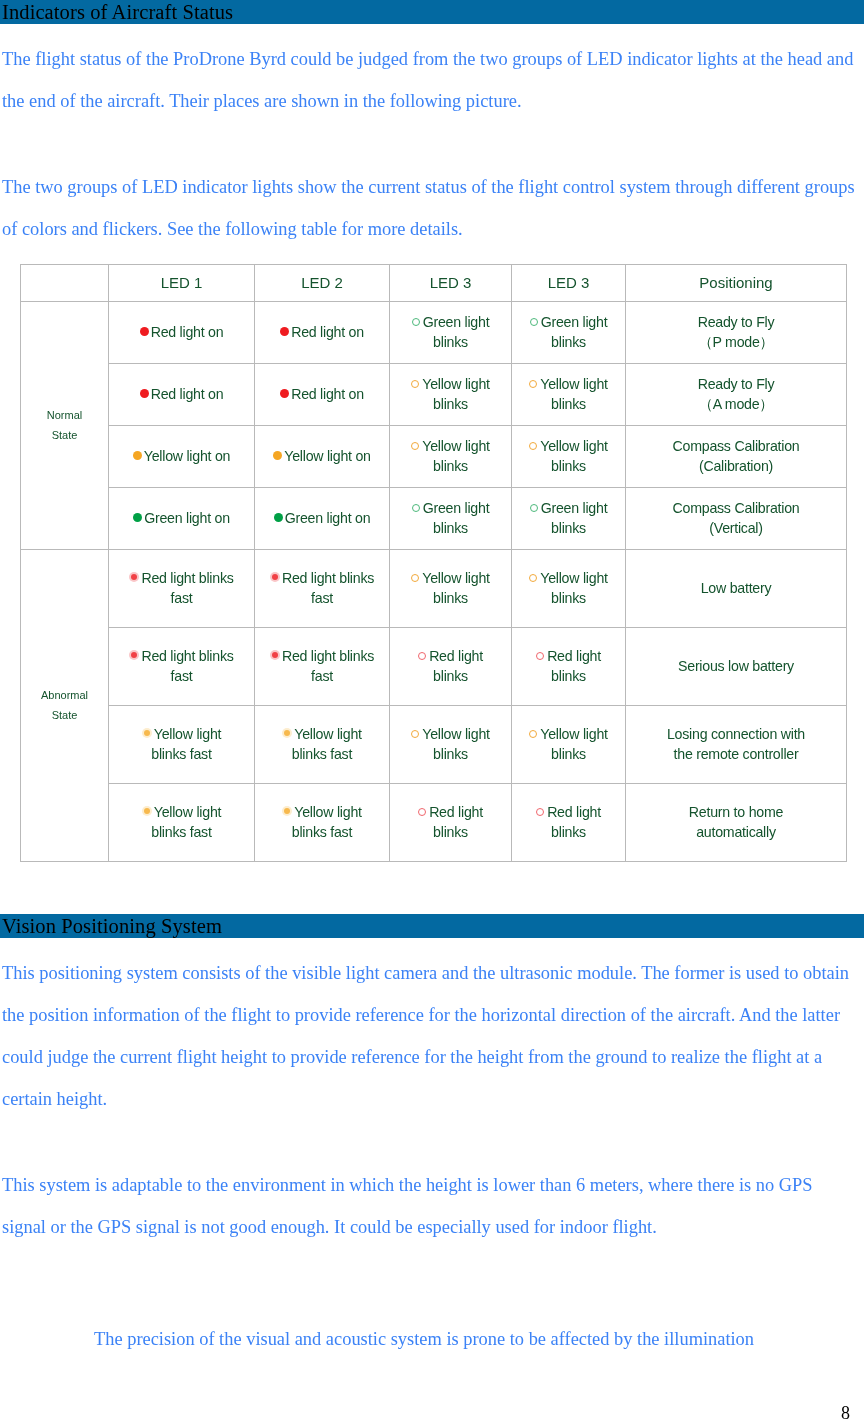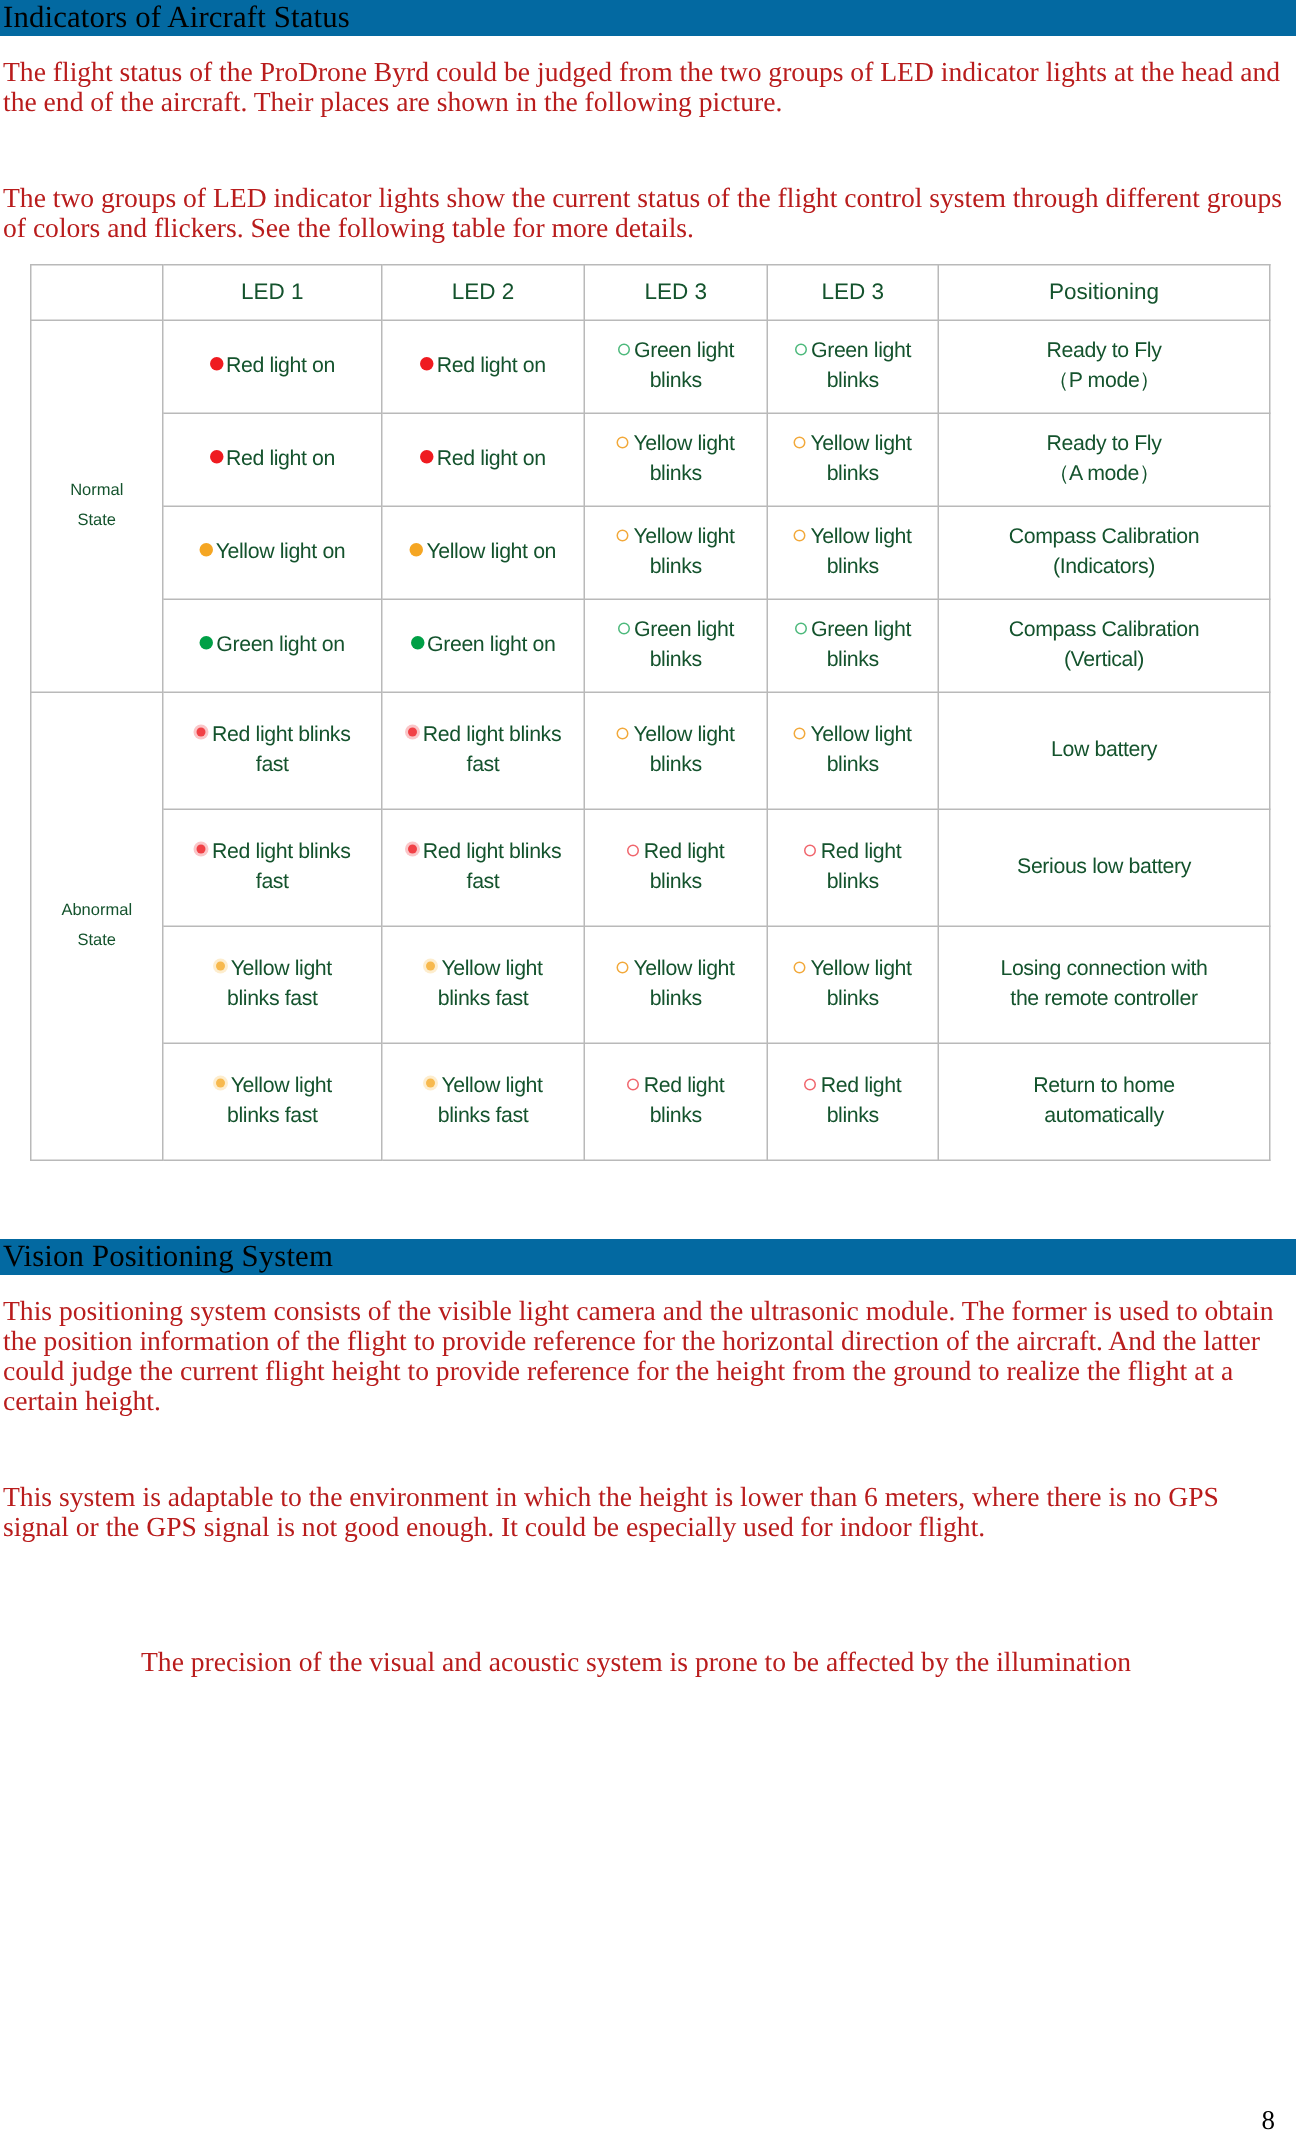--- a/index.html
+++ b/index.html
@@ -25,22 +25,22 @@
     height: 24px;
     padding: 0 0 0 2px;
     white-space: nowrap;
     letter-spacing: 0.1px;
   }
 
   
   .para {
     font-family: "Liberation Serif", "DejaVu Serif", serif;
     font-size: 18.4px;
-    line-height: 20px;
-    color: #b91c1c;
+    line-height: 42px;
+    color: #3b82f6;
     padding: 0 6px 0 2px;
     text-align: left;
   }
   .para.indent { text-indent: 44px; margin-left: 48px; }
 
   .spacer-sm { height: 14px; }
   .spacer-md { height: 26px; }
   .spacer-lg { height: 44px; }
 
   
@@ -276,21 +276,21 @@
             </span>
           </td>
           <td>
             <span class="cell-inner">
               <span class="lead-line"><span class="led-ring ring-yellow"></span><span>Yellow light</span></span>
               <span class="sub-line">blinks</span>
             </span>
           </td>
           <td>
             <span class="lead-line">Compass Calibration</span>
-            <span class="sub-line">(Indicators)</span>
+            <span class="sub-line">(Calibration)</span>
           </td>
         </tr>
         <tr class="row-h1">
           <td>
             <span class="cell-inner">
               <span class="lead-line"><span class="led-dot solid-green"></span><span>Green light on</span></span>
             </span>
           </td>
           <td>
             <span class="cell-inner">

